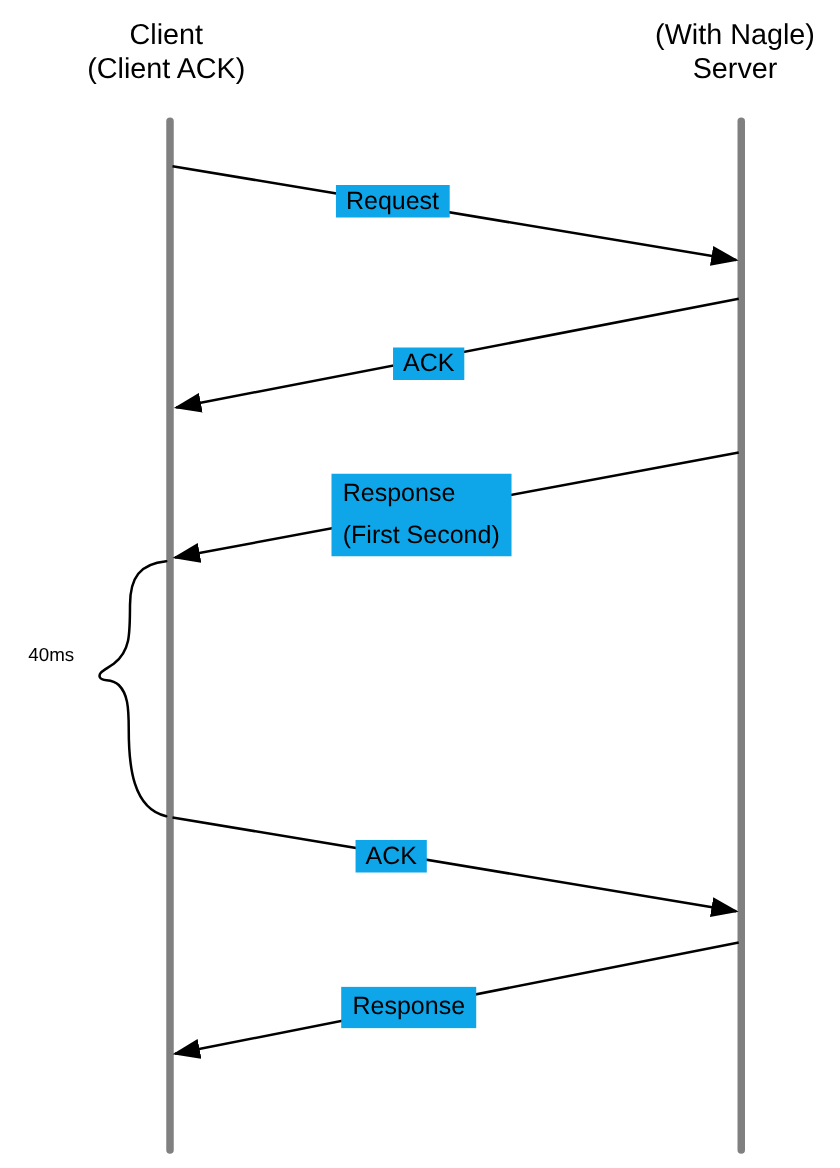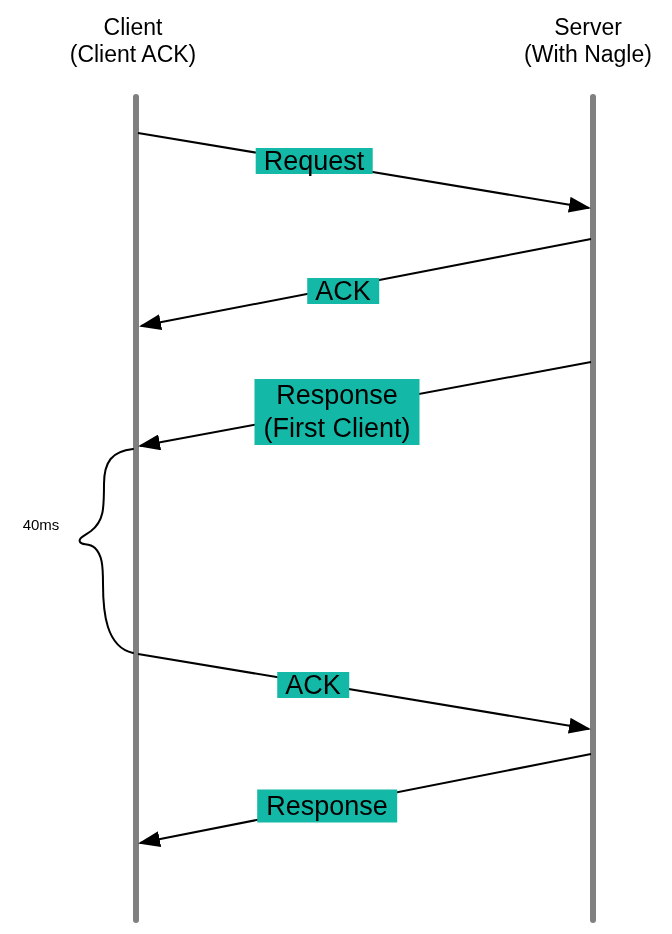--- a/index.html
+++ b/index.html
@@ -27,26 +27,25 @@
     position: absolute;
     transform: translate(-50%, -50%);
     text-align: center;
     font-size: 23px;
     line-height: 27px;
     white-space: nowrap;
   }
   .msg-label {
     position: absolute;
     transform: translate(-50%, -50%);
-    background: #14b8a6;
+    background: #0ea5e9;
     padding: 0 8px;
-    font-size: 27px;
+    font-size: 20px;
     line-height: 26px;
     white-space: nowrap;
-    text-align: center;
   }
   .msg-label.two-line {
     line-height: 33px;
     padding: 0 9px;
   }
   .annotation-label {
     position: absolute;
     transform: translate(-50%, -50%);
     font-size: 15px;
     white-space: nowrap;
@@ -80,31 +79,31 @@
              C 82 546 89 542 95 548
              C 102 555 103 565 103 584
              C 103 612 106 647 133 653" fill="none" stroke="#000000" stroke-width="2" stroke-linecap="round" stroke-linejoin="round"></path>
   </svg>
 
   <div class="participant-header" style="left:133px; top:41px;">
     <div>Client</div>
     <div>(Client ACK)</div>
   </div>
   <div class="participant-header" style="left:588px; top:41px;">
+    <div>(With Nagle)</div>
     <div>Server</div>
-    <div>(With Nagle)</div>
   </div>
 
   <div class="msg-label" style="left:314px; top:161px;">Request</div>
 
   <div class="msg-label" style="left:343px; top:291px;">ACK</div>
 
   <div class="msg-label two-line" style="left:337px; top:412px;">
     <div>Response</div>
-    <div>(First Client)</div>
+    <div>(First Second)</div>
   </div>
 
   <div class="msg-label" style="left:313px; top:685px;">ACK</div>
 
   <div class="msg-label two-line" style="left:327px; top:806px;">
     <div>Response</div>
   </div>
 
   <div class="annotation-label" style="left:41px; top:524px;">40ms</div>
 

